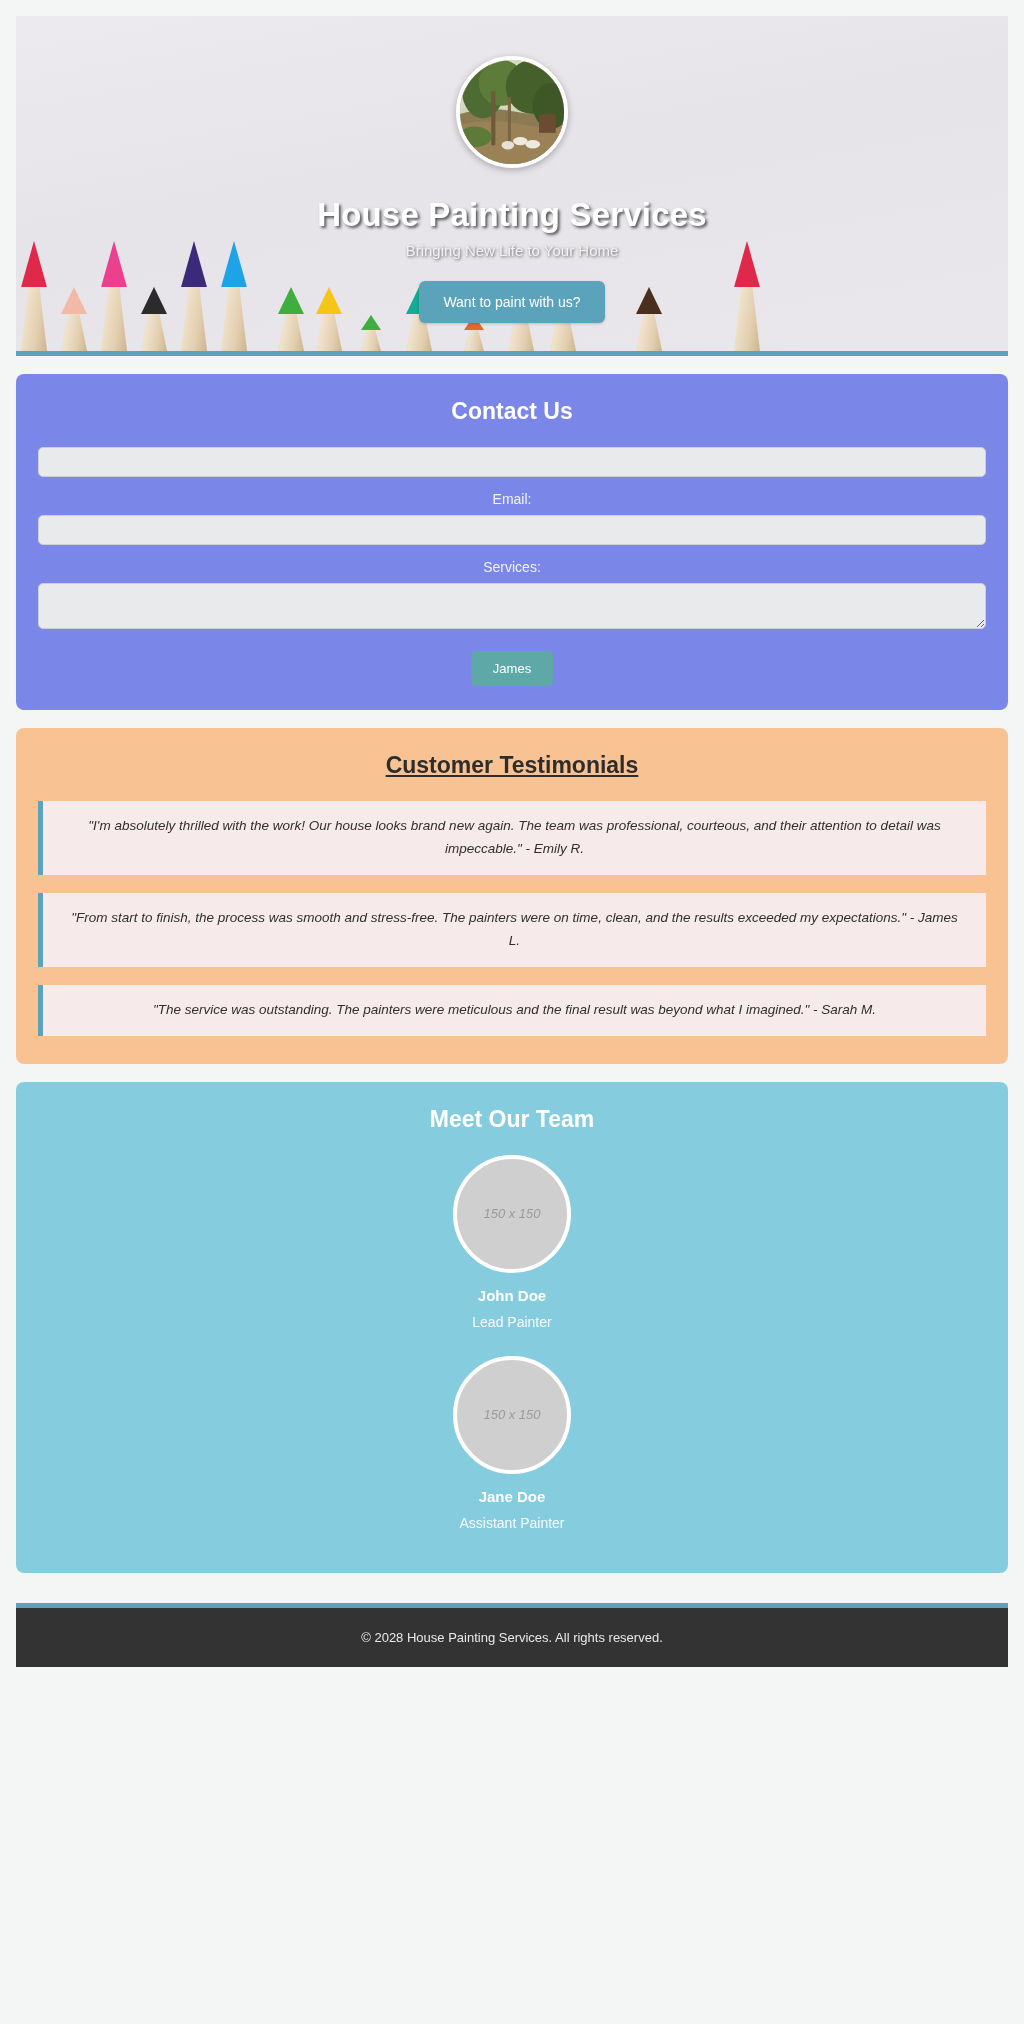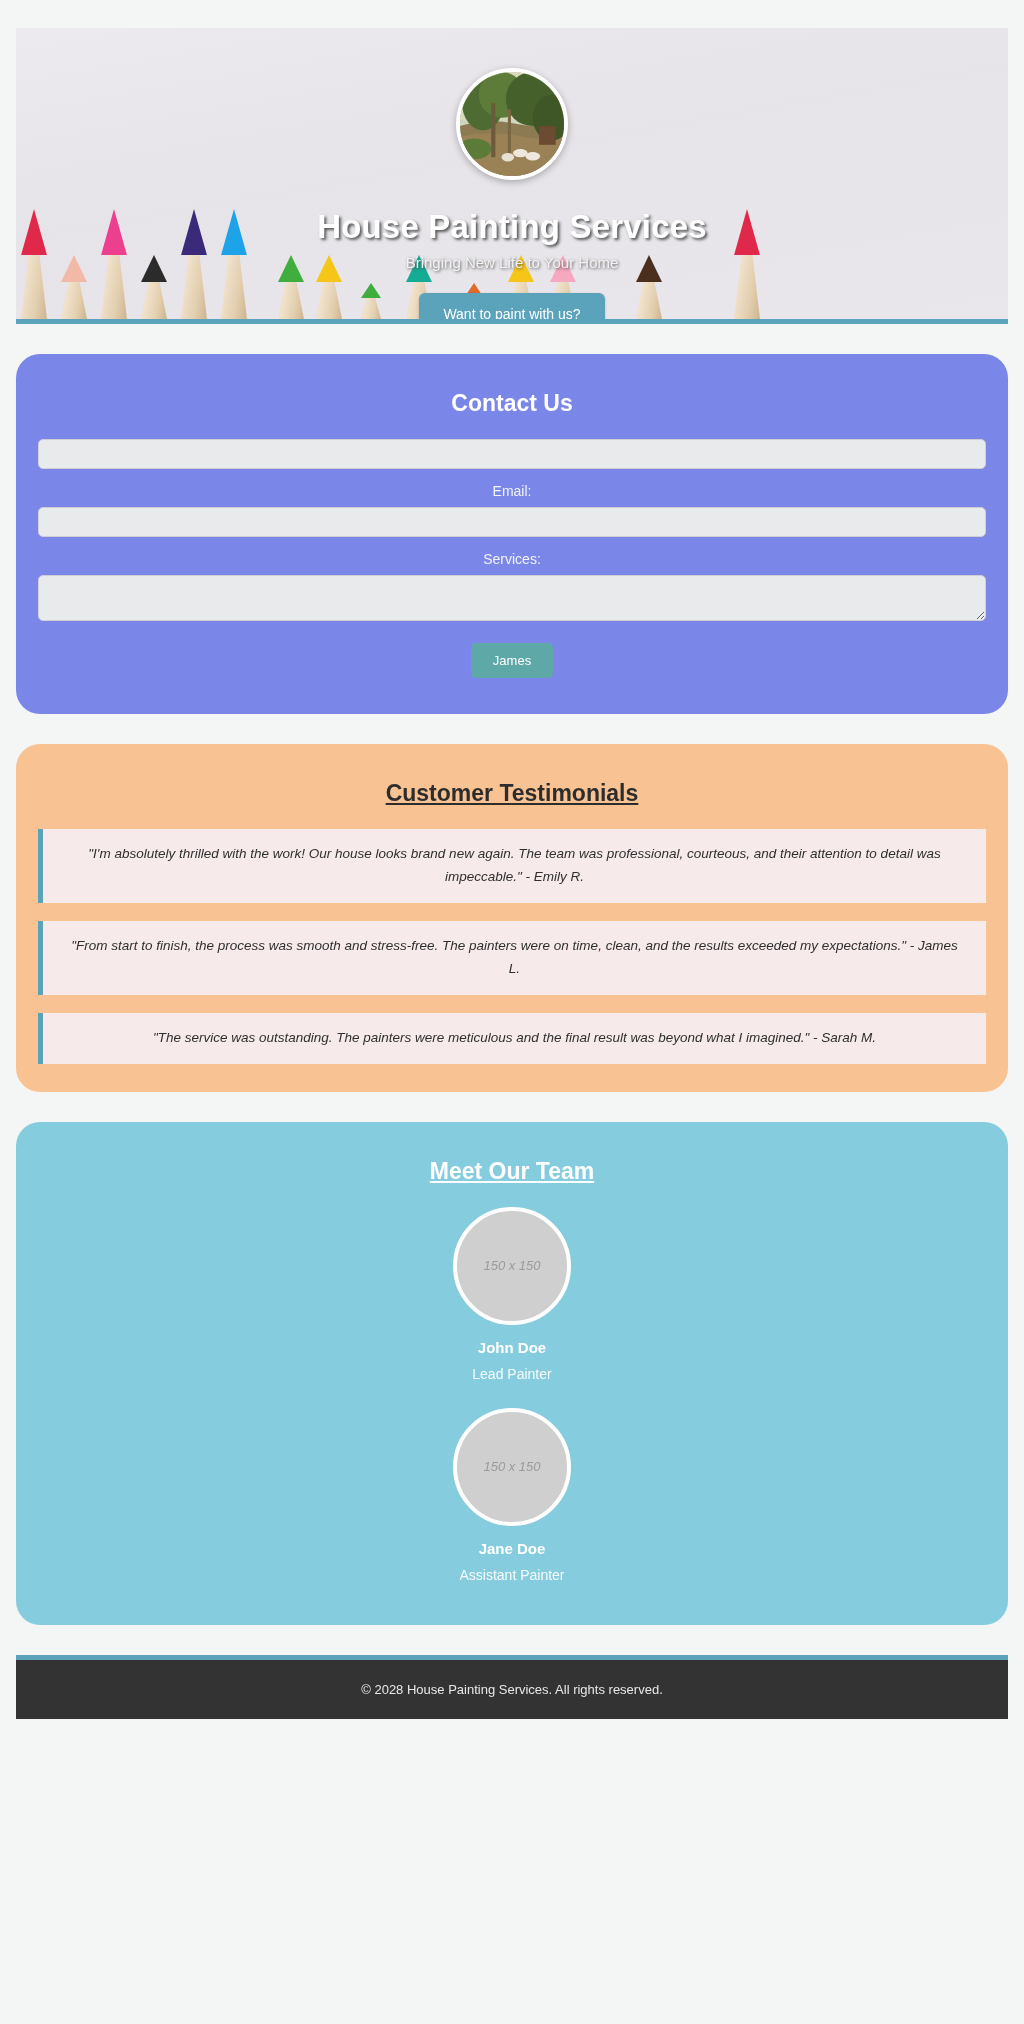--- a/index.html
+++ b/index.html
@@ -13,25 +13,24 @@
   }
   body {
     padding: 16px;
     width: 1024px;
     min-height: 2024px;
   }
 
   
   .hero {
     position: relative;
-    height: 296px;
+    height: 340px;
     border-bottom: 5px solid #5ba3bb;
     overflow: hidden;
     background: linear-gradient(170deg, #eceaee 0%, #e6e4e9 45%, #e9e7ec 100%);
-    margin-top: 12px;
   }
   .hero-photo {
     position: absolute;
     inset: 0;
     overflow: hidden;
   }
   
   .pencils {
     position: absolute;
     left: 0; right: 0; bottom: 0;
@@ -103,23 +102,23 @@
     background: #5ba3bb;
     color: #ffffff;
     font-size: 14px;
     font-family: "Liberation Sans", sans-serif;
     cursor: pointer;
     box-shadow: 0 1px 3px rgba(0,0,0,.18);
   }
 
   
   .section {
-    margin-top: 30px;
-    border-radius: 24px;
-    padding: 36px 22px;
+    margin-top: 18px;
+    border-radius: 8px;
+    padding: 24px 22px;
     text-align: center;
   }
   .section h2 {
     margin: 0 0 22px;
     font-size: 23px;
     font-weight: bold;
   }
 
   
   .contact { background: #7b87e8; }
@@ -168,21 +167,21 @@
     font-style: italic;
     font-size: 13.5px;
     line-height: 1.7;
     color: #2f2f2f;
     text-align: center;
   }
   .quote:last-child { margin-bottom: 0; }
 
   
   .team { background: #85cdde; padding-bottom: 42px; }
-  .team h2 { color: #ffffff; text-decoration: underline; }
+  .team h2 { color: #ffffff; }
   .member { margin-top: 4px; }
   .member + .member { margin-top: 26px; }
   .avatar {
     width: 118px;
     height: 118px;
     margin: 0 auto;
     border-radius: 50%;
     background: #cfcfcf;
     border: 4px solid #ffffff;
     display: flex;

